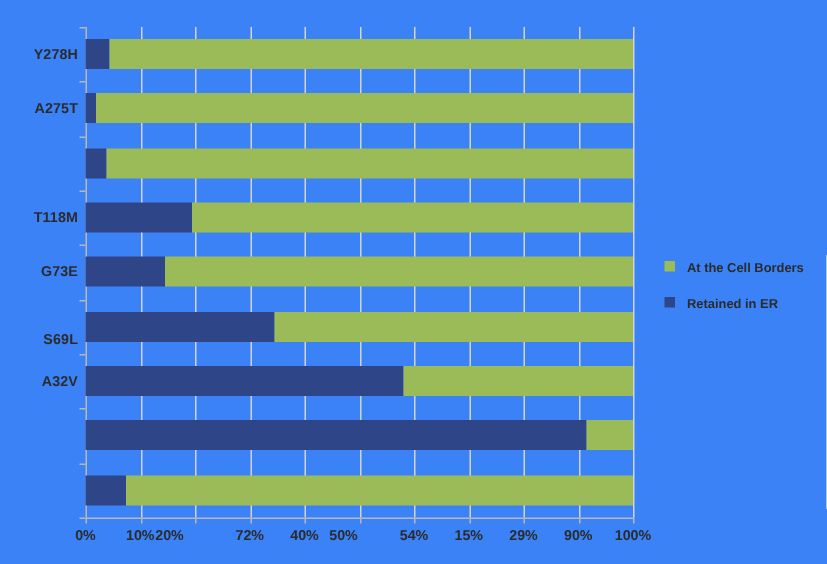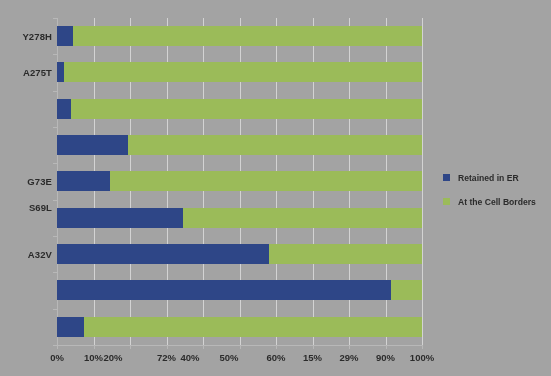--- a/index.html
+++ b/index.html
@@ -10,21 +10,21 @@
   }
   body {
     font-family: "Liberation Sans", sans-serif;
     -webkit-font-smoothing: antialiased;
   }
 
   #chart-root {
     position: relative;
     width: 551px;
     height: 376px;
-    background: #a3a3a3;
+    background: #3b82f6;
     overflow: hidden;
     box-sizing: border-box;
   }
 
   
   
   #plot-wrap {
     position: absolute;
     left: 0;
     top: 0;
@@ -171,22 +171,23 @@
 </head>
 <body>
 
 <div id="chart-root">
 
   <div id="plot-wrap">
 
     <div id="cat-labels">
         <div class="cat-label" style="top: 0px; height: 36.3333px;">Y278H</div>
         <div class="cat-label" style="top: 36.3333px; height: 36.3333px;">A275T</div>
+        <div class="cat-label" style="top: 109px; height: 36.3333px;">T118M</div>
         <div class="cat-label" style="top: 145.333px; height: 36.3333px;">G73E</div>
-        <div class="cat-label" style="top: 171px; height: 36.3333px; margin-left: 43px;">S69L</div>
+        <div class="cat-label" style="top: 190px; height: 36.3333px; margin-left: 43px;">S69L</div>
         <div class="cat-label" style="top: 218px; height: 36.3333px;">A32V</div>
       </div>
 
     <div id="plot-area">
       <div id="gridlines">
           <div class="gridline axis-line" style="left: 0px;"></div>
           <div class="gridline" style="left: 36.5px;"></div>
           <div class="gridline" style="left: 73px;"></div>
           <div class="gridline" style="left: 109.5px;"></div>
           <div class="gridline" style="left: 146px;"></div>
@@ -269,40 +270,40 @@
     <div id="x-axis">
         <div class="x-tick" style="left: 57px;"></div>
         <div class="x-tick-label" style="left: 57px;">0%</div>
         <div class="x-tick" style="left: 93.5px;"></div>
         <div class="x-tick-label" style="left: 93.5px;">10%</div>
         <div class="x-tick" style="left: 130px;"></div>
         <div class="x-tick-label" style="left: 113px;">20%</div>
         <div class="x-tick" style="left: 166.5px;"></div>
         <div class="x-tick-label" style="left: 166.5px;">72%</div>
         <div class="x-tick" style="left: 203px;"></div>
-        <div class="x-tick-label" style="left: 190px;">40%</div>
+        <div class="x-tick-label" style="left: 203px;">40%</div>
         <div class="x-tick" style="left: 239.5px;"></div>
         <div class="x-tick-label" style="left: 229px;">50%</div>
         <div class="x-tick" style="left: 276px;"></div>
-        <div class="x-tick-label" style="left: 276px;">60%</div>
+        <div class="x-tick-label" style="left: 276px;">54%</div>
         <div class="x-tick" style="left: 312.5px;"></div>
         <div class="x-tick-label" style="left: 312.5px;">15%</div>
         <div class="x-tick" style="left: 349px;"></div>
         <div class="x-tick-label" style="left: 349px;">29%</div>
         <div class="x-tick" style="left: 385.5px;"></div>
         <div class="x-tick-label" style="left: 385.5px;">90%</div>
         <div class="x-tick" style="left: 422px;"></div>
         <div class="x-tick-label" style="left: 422px;">100%</div>
       </div>
 
     <div id="legend">
         <div class="legend-item">
+          <span class="legend-swatch sw-b"></span>
+          <span class="legend-label">At the Cell Borders</span>
+        </div>
+        <div class="legend-item">
           <span class="legend-swatch sw-a"></span>
           <span class="legend-label">Retained in ER</span>
         </div>
-        <div class="legend-item">
-          <span class="legend-swatch sw-b"></span>
-          <span class="legend-label">At the Cell Borders</span>
-        </div>
       </div>
 
   </div>
 </div>
 
 </body></html>

